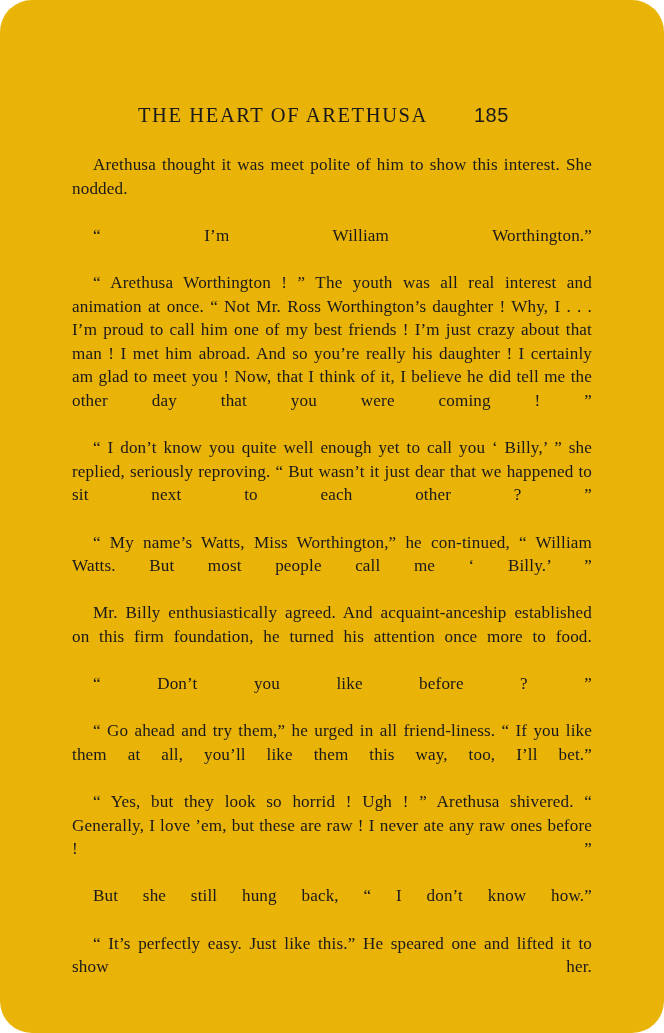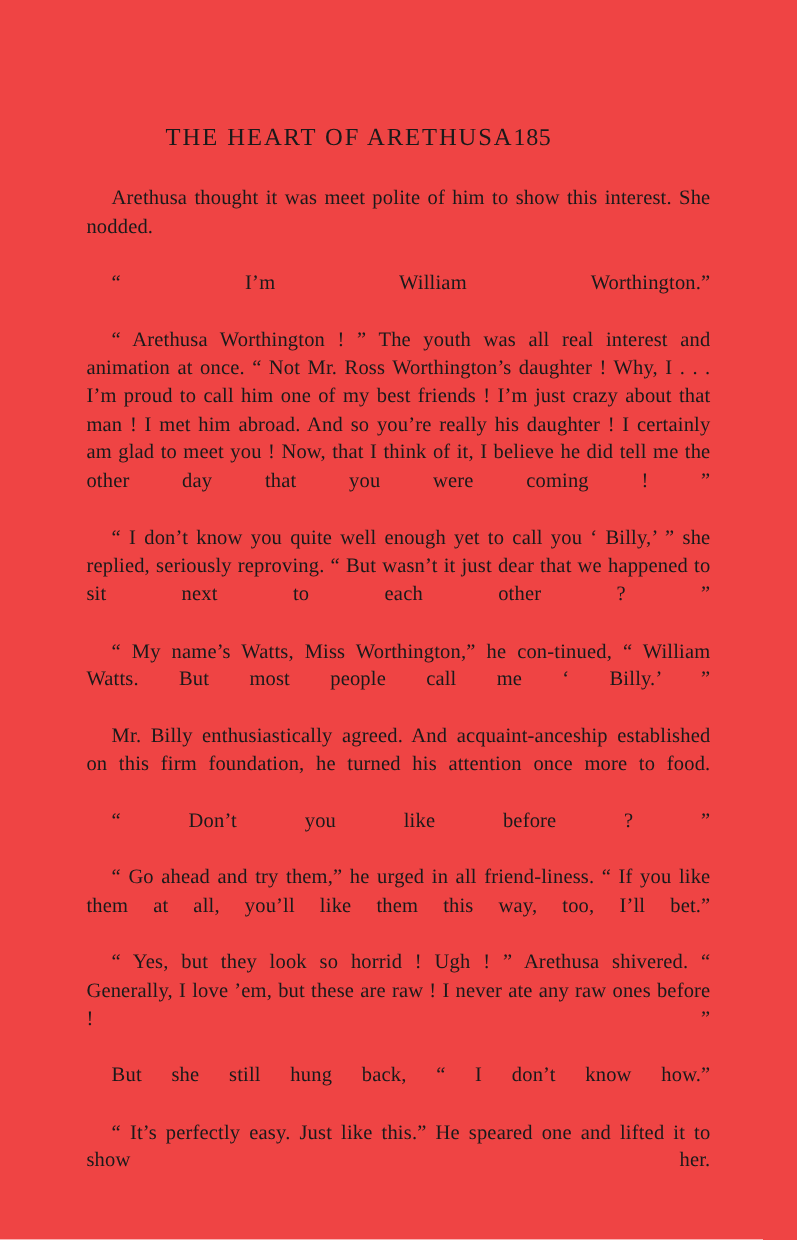--- a/index.html
+++ b/index.html
@@ -11,21 +11,22 @@
     width: 664px;
     height: 1033px;
     font-family: "Liberation Serif", serif;
     color: #1a1a1a;
     overflow: hidden;
   }
   .page {
     position: relative;
     width: 664px;
     height: 1033px;
-    background: #ef4444;
+    background: #eab308;
+    border-radius: 32px;
   }
   .page-inner {
     position: absolute;
     left: 72px;
     top: 104px;
     width: 520px;
   }
   .header {
     display: flex;
     align-items: baseline;
@@ -35,21 +36,22 @@
   }
   .header-title {
     font-size: 20.5px;
     letter-spacing: 1.6px;
     white-space: nowrap;
     font-family: "Liberation Serif", serif;
   }
   .header-folio {
     font-size: 20px;
     letter-spacing: 0.5px;
-    font-family: Liberation Serif, serif;
+    margin-left: 46px;
+    font-family: Liberation Sans, sans-serif;
   }
   .body-text p {
     margin: 0;
     font-size: 17.1px;
     line-height: 23.6px;
     text-align: justify;
     text-justify: inter-word;
     letter-spacing: 0.15px;
     word-spacing: 0.4px;
     hyphens: none;

